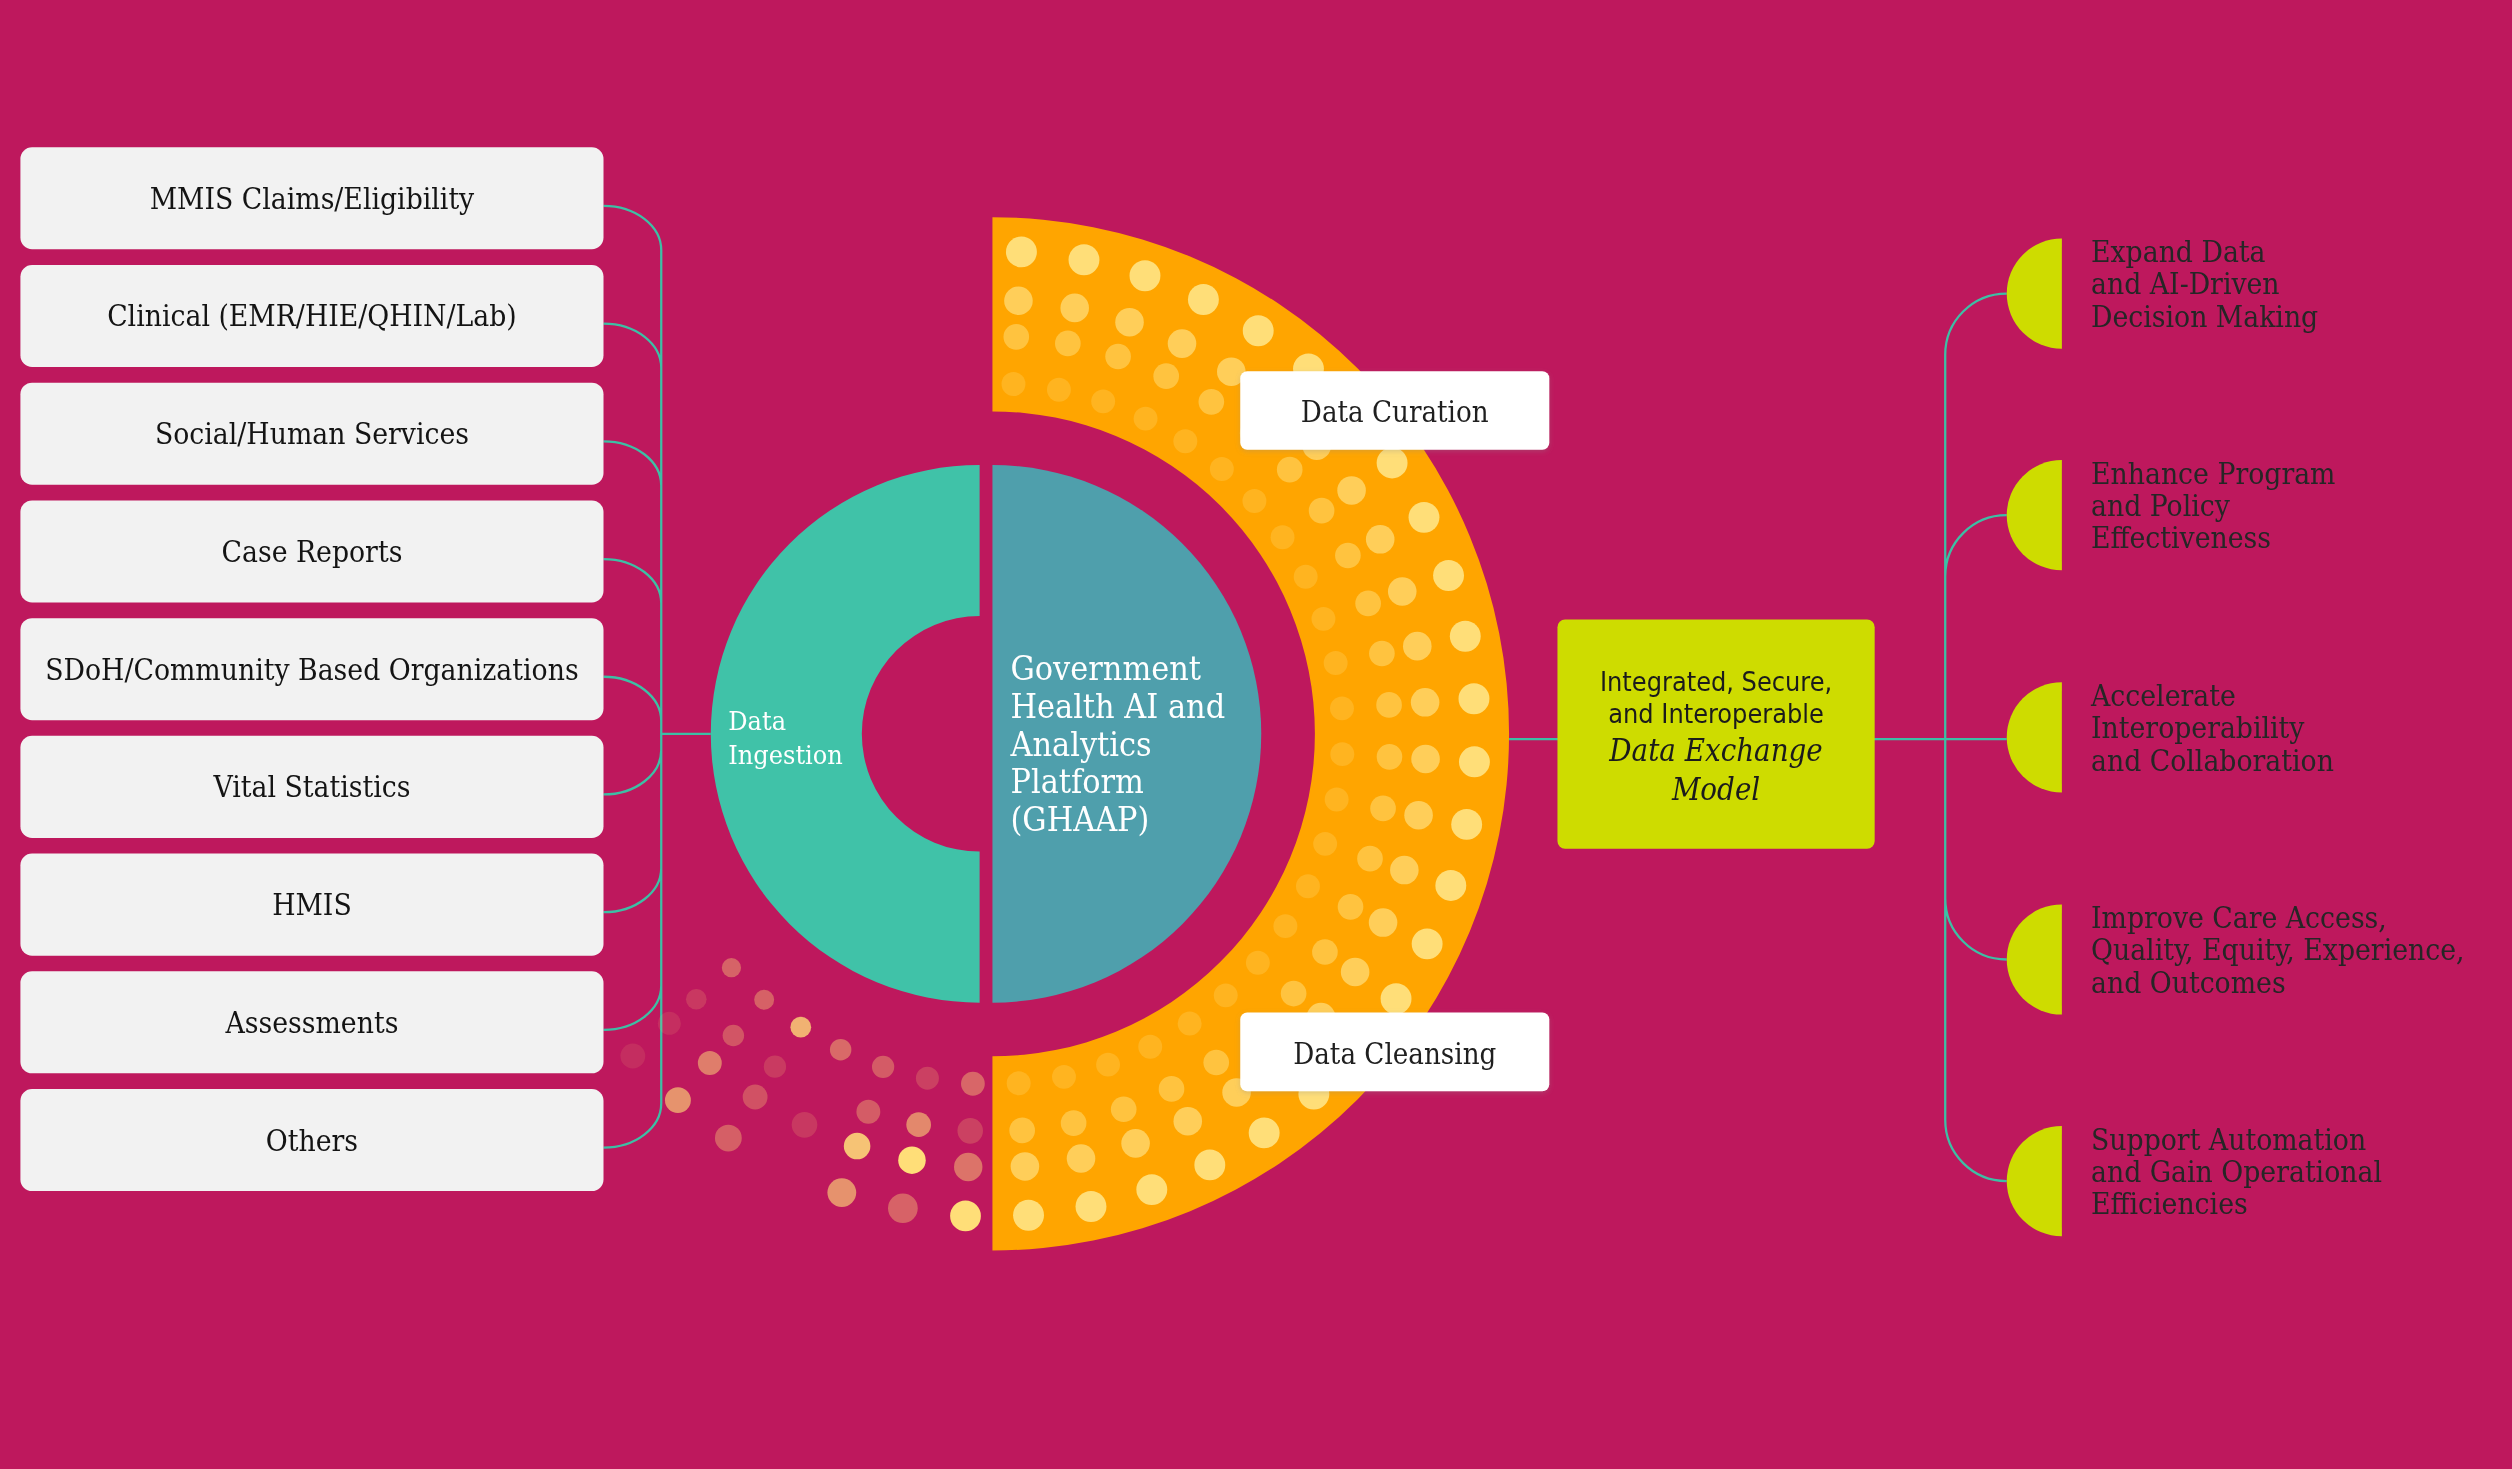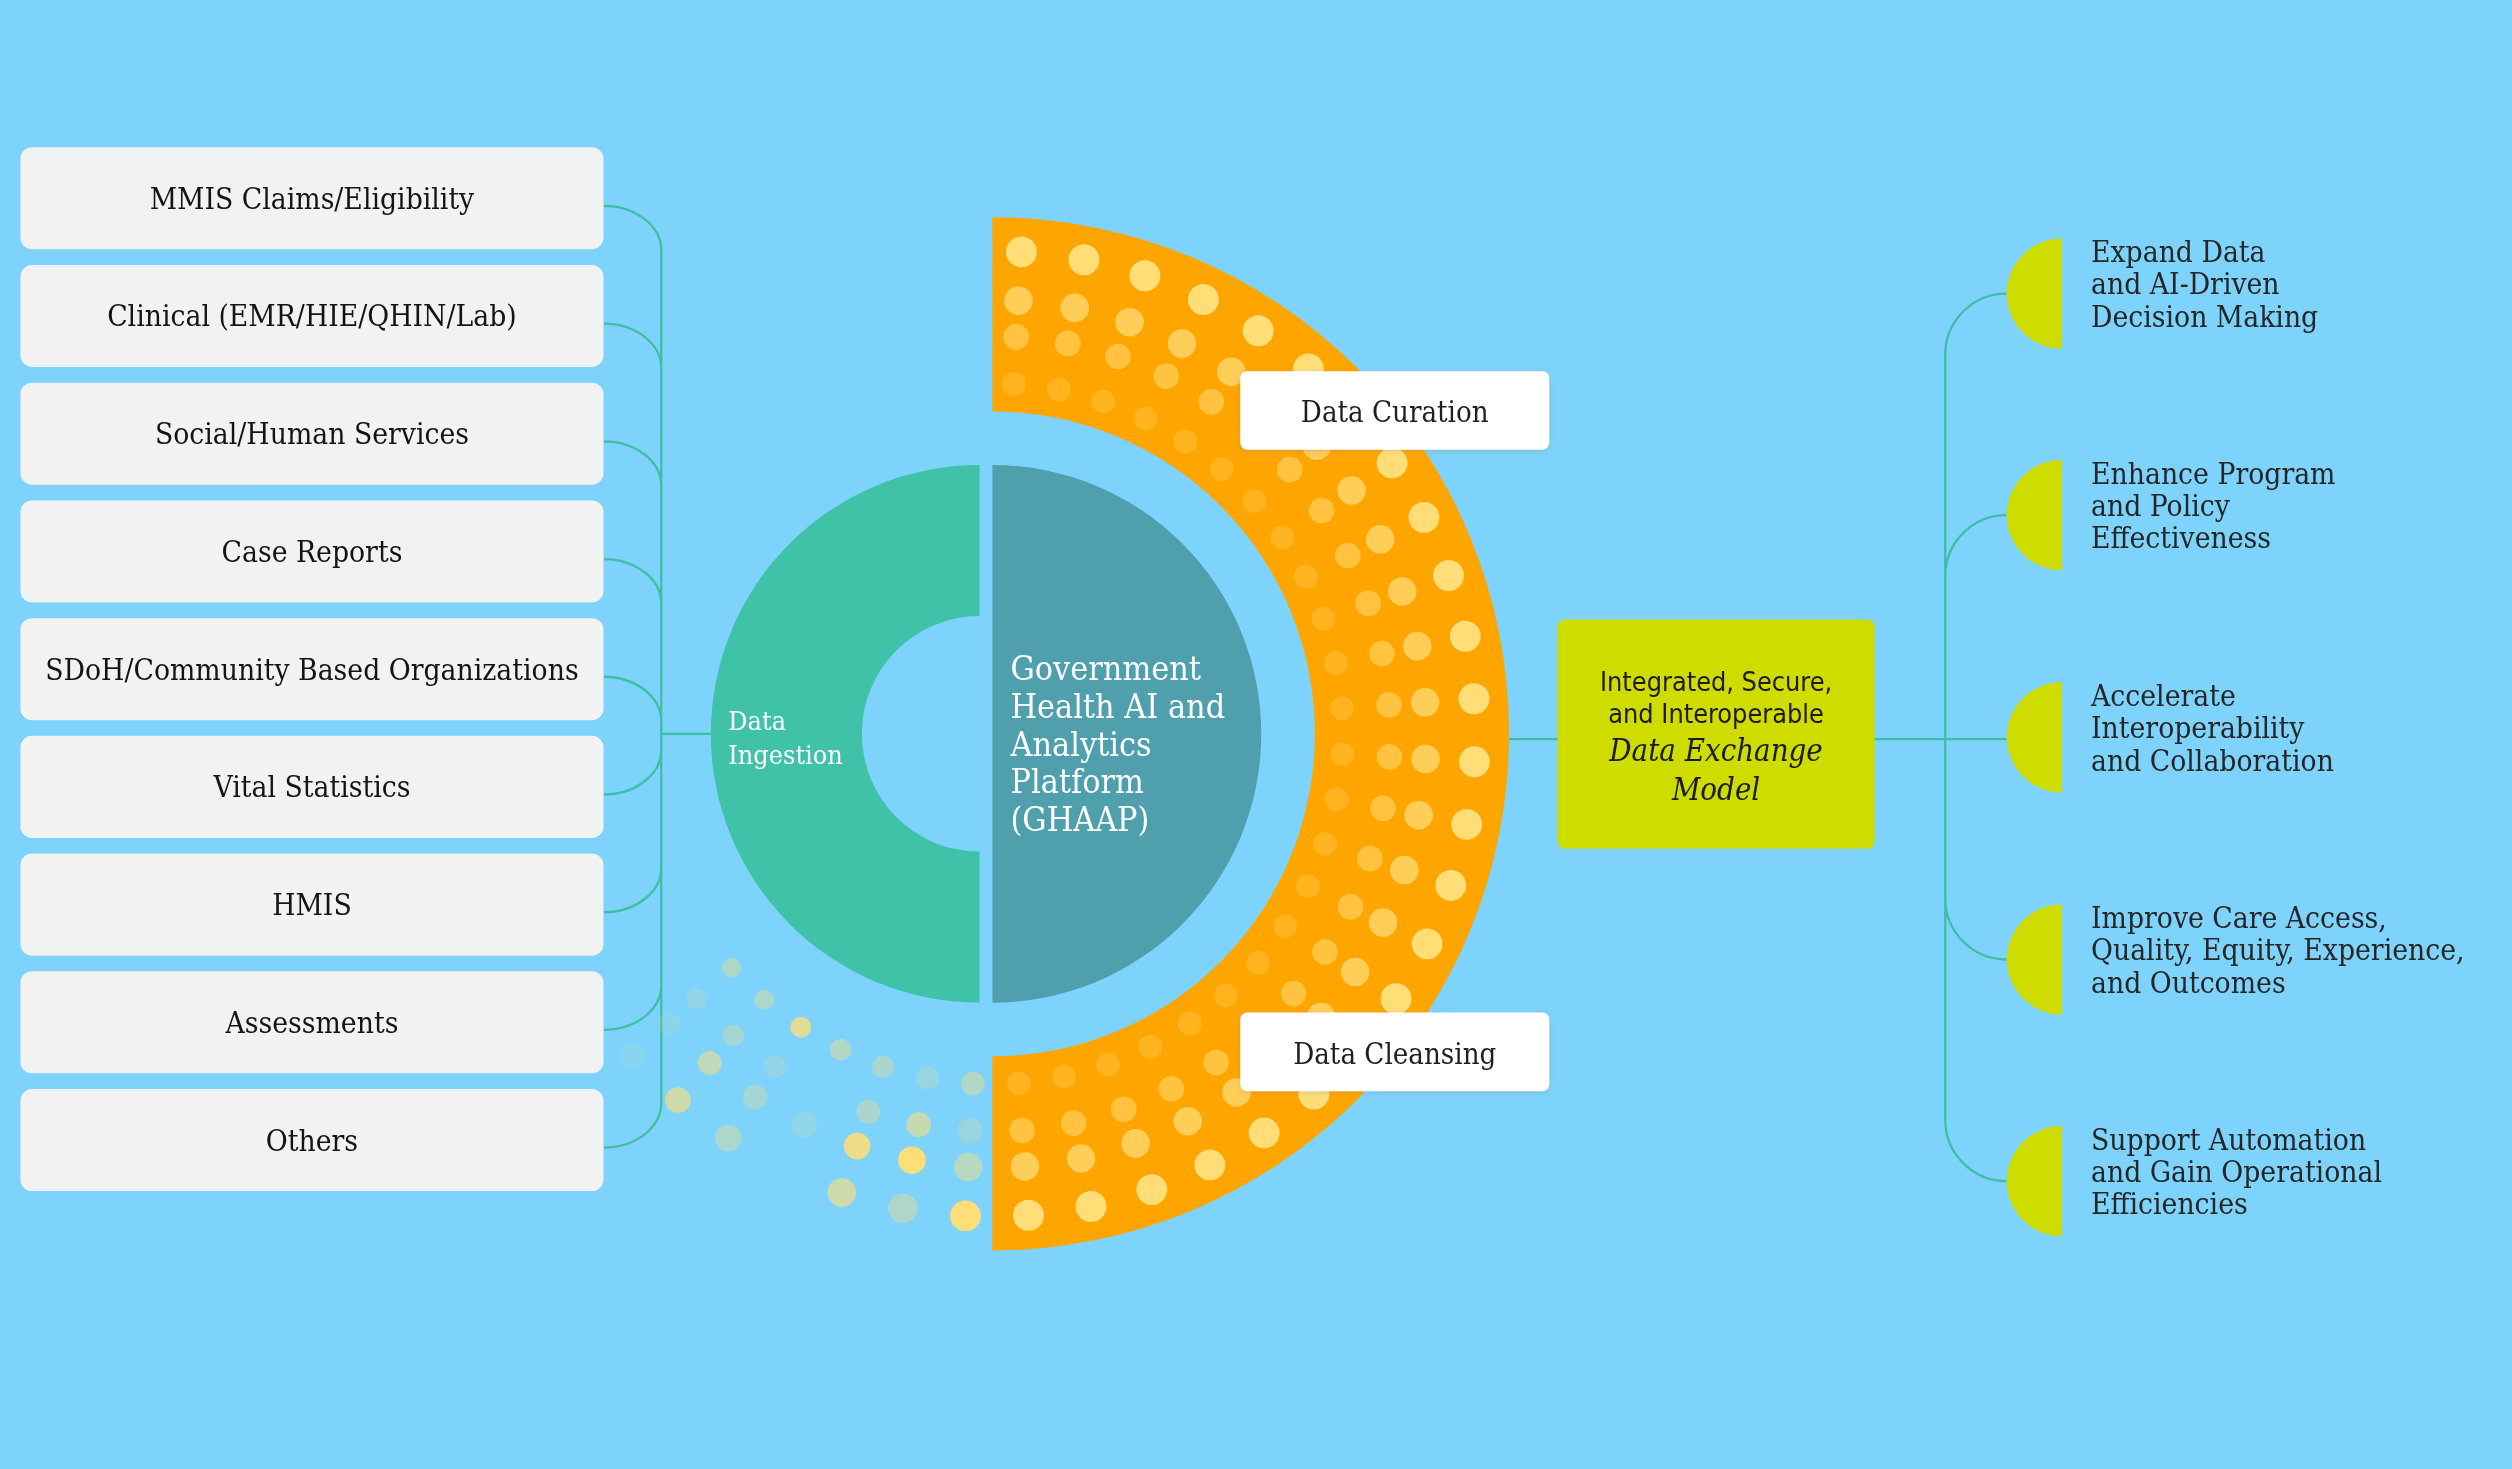--- a/index.html
+++ b/index.html
@@ -1,18 +1,18 @@
 <!DOCTYPE html>
 <html style="font-size:9.3px"><head>
 <meta charset="utf-8">
 <title>Government Health AI and Analytics Platform Diagram</title>
 <style>
   html,body{margin:0;padding:0;background:#ffffff;}
   body{width:2512px;height:1470px;overflow:hidden;font-family:"DejaVu Serif",serif;}
-  #stage{position:relative;width:2512px;height:1470px;background:#7dd3fc;}
+  #stage{position:relative;width:2512px;height:1470px;background:#be185d;}
   svg.layer{position:absolute;left:0;top:0;width:2512px;height:1470px;display:block;}
   .src-label{font-family:"DejaVu Serif Condensed","DejaVu Serif",serif;font-size:51px;fill:#141414;}
   .ring-label{font-family:"DejaVu Serif Condensed","DejaVu Serif",serif;font-size:50px;fill:#1f1f1f;}
   .core-label{font-family:"DejaVu Serif Condensed","DejaVu Serif",serif;font-size:58px;fill:#ffffff;}
   .ingest-label{font-family:"DejaVu Serif Condensed","DejaVu Serif",serif;font-size:46px;fill:#ffffff;}
   .outcome-label{font-family:"DejaVu Serif Condensed","DejaVu Serif",serif;font-size:51px;fill:#262626;}
   .dx-sans{font-family:"DejaVu Sans Condensed","DejaVu Sans",sans-serif;font-size:46px;fill:#1b1b1b;}
   .dx-serif-italic{font-family:"DejaVu Serif Condensed","DejaVu Serif",serif;font-style:italic;font-size:53px;fill:#1b1b1b;}
 </style>
 </head>

